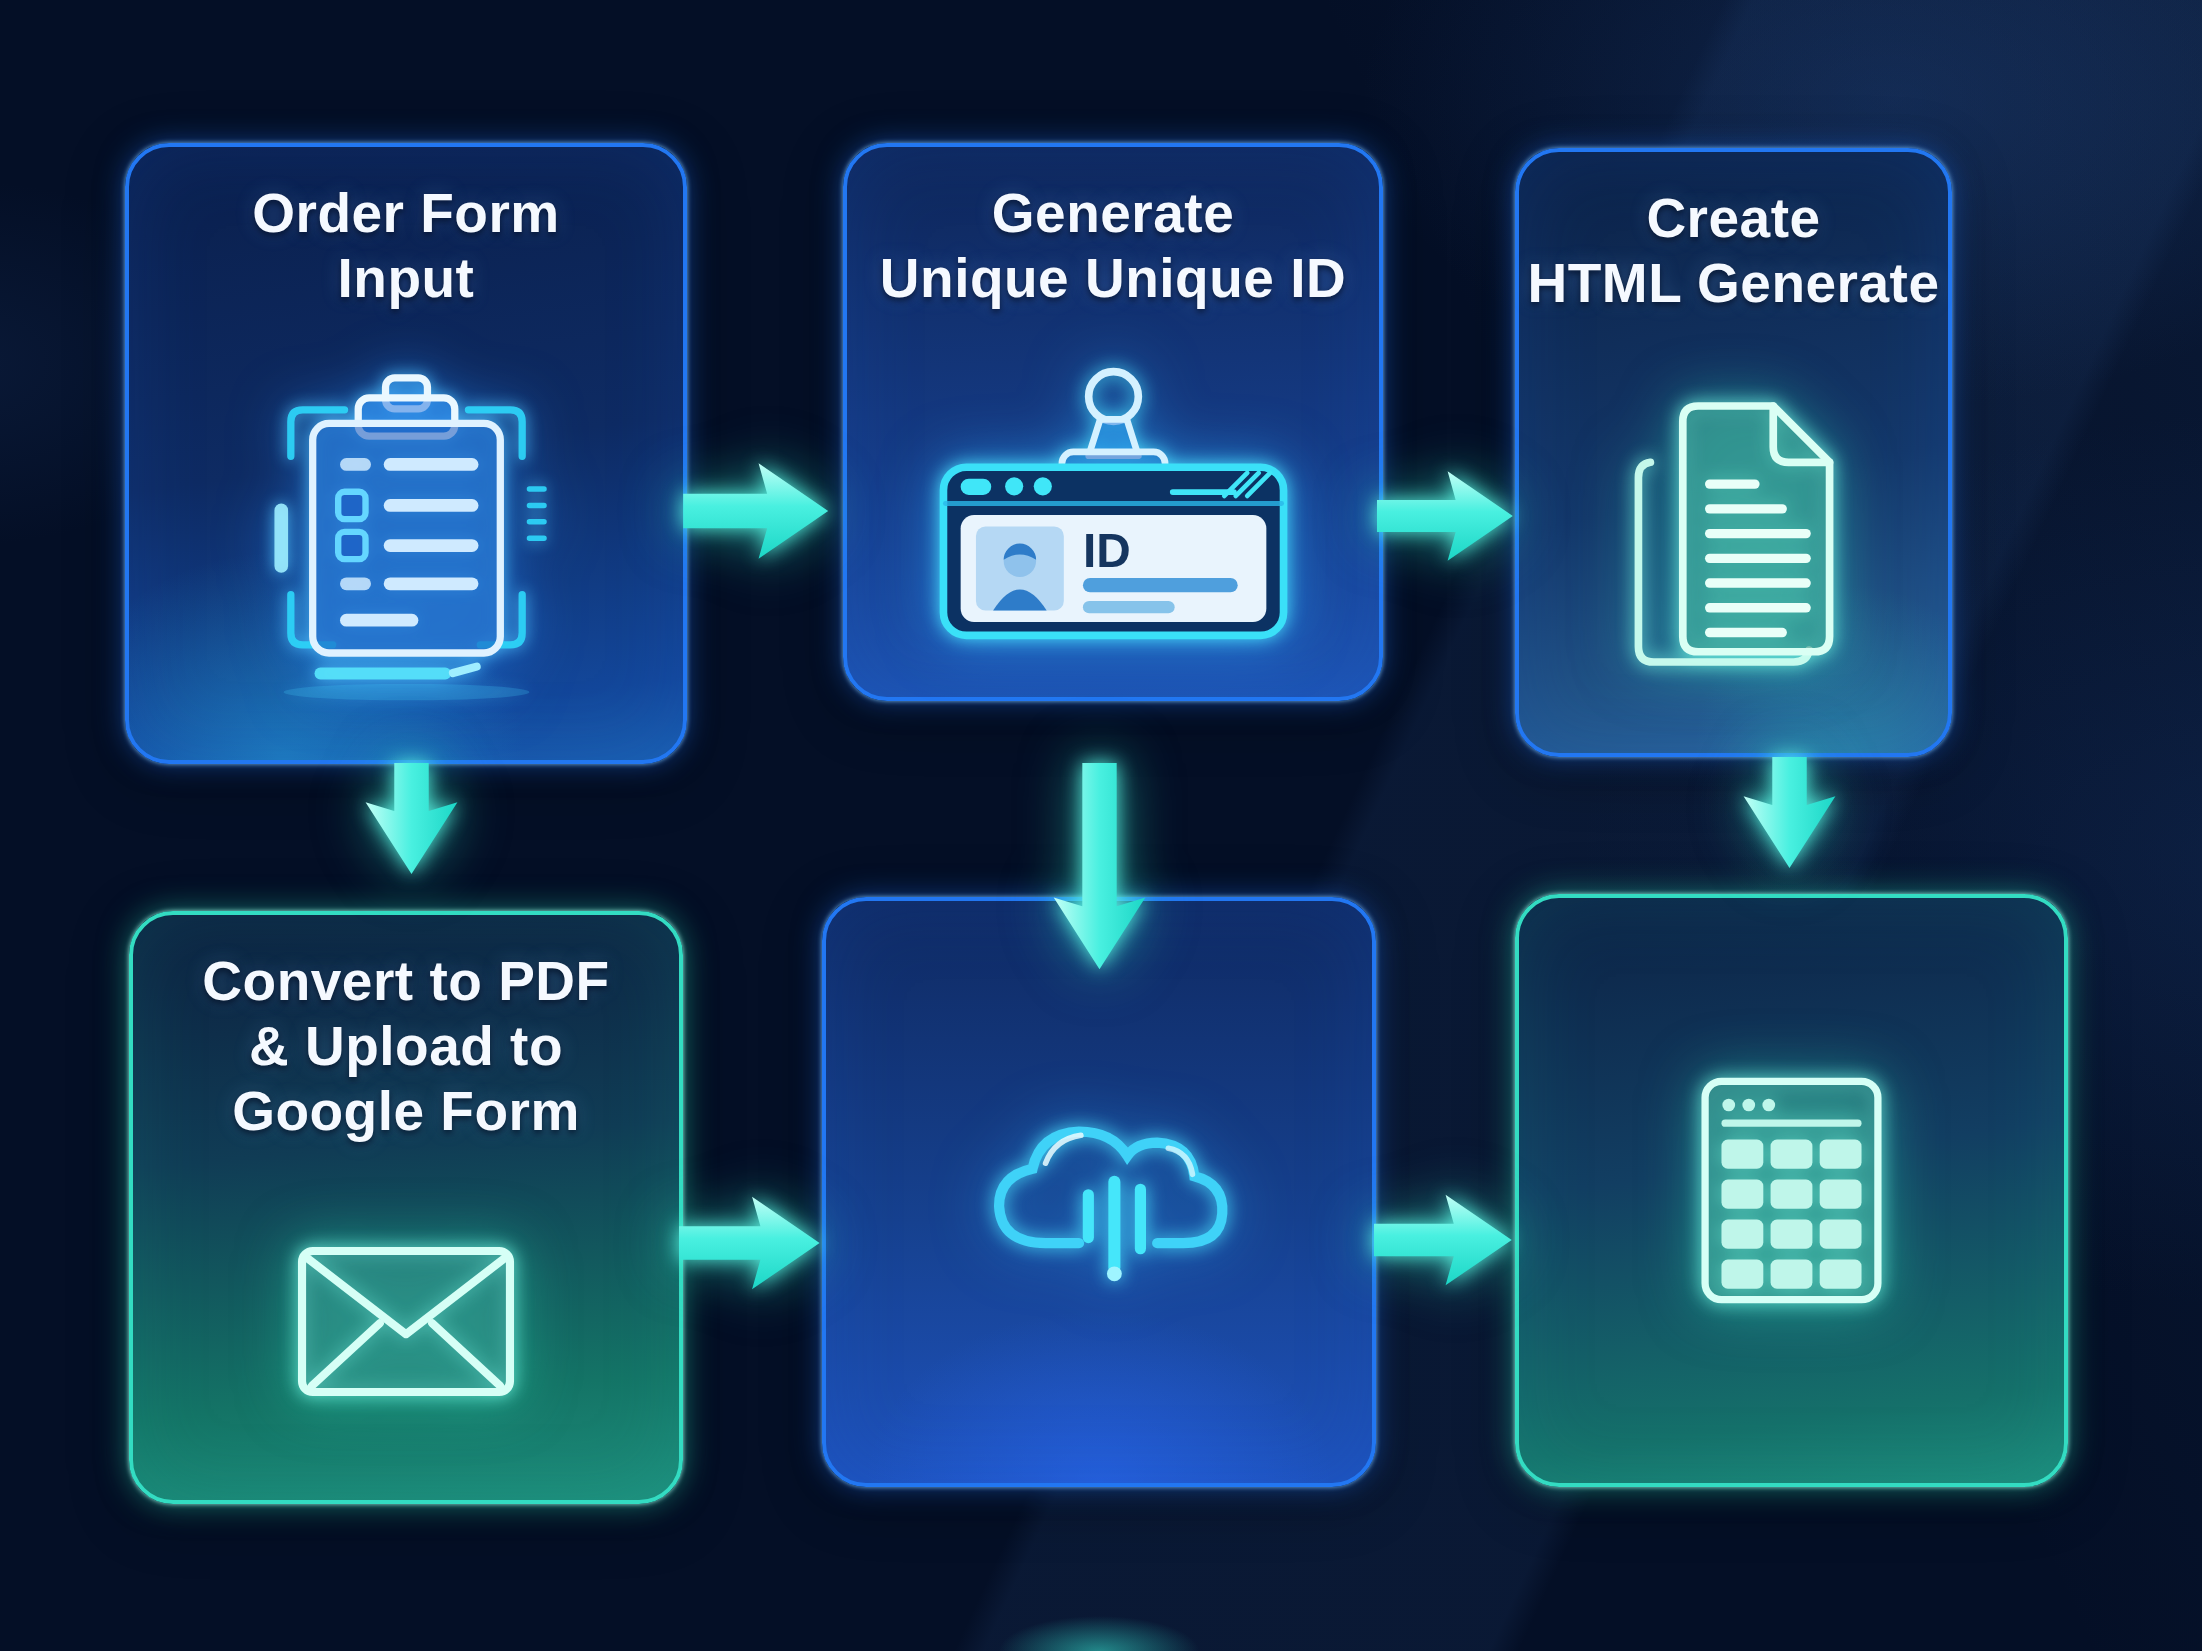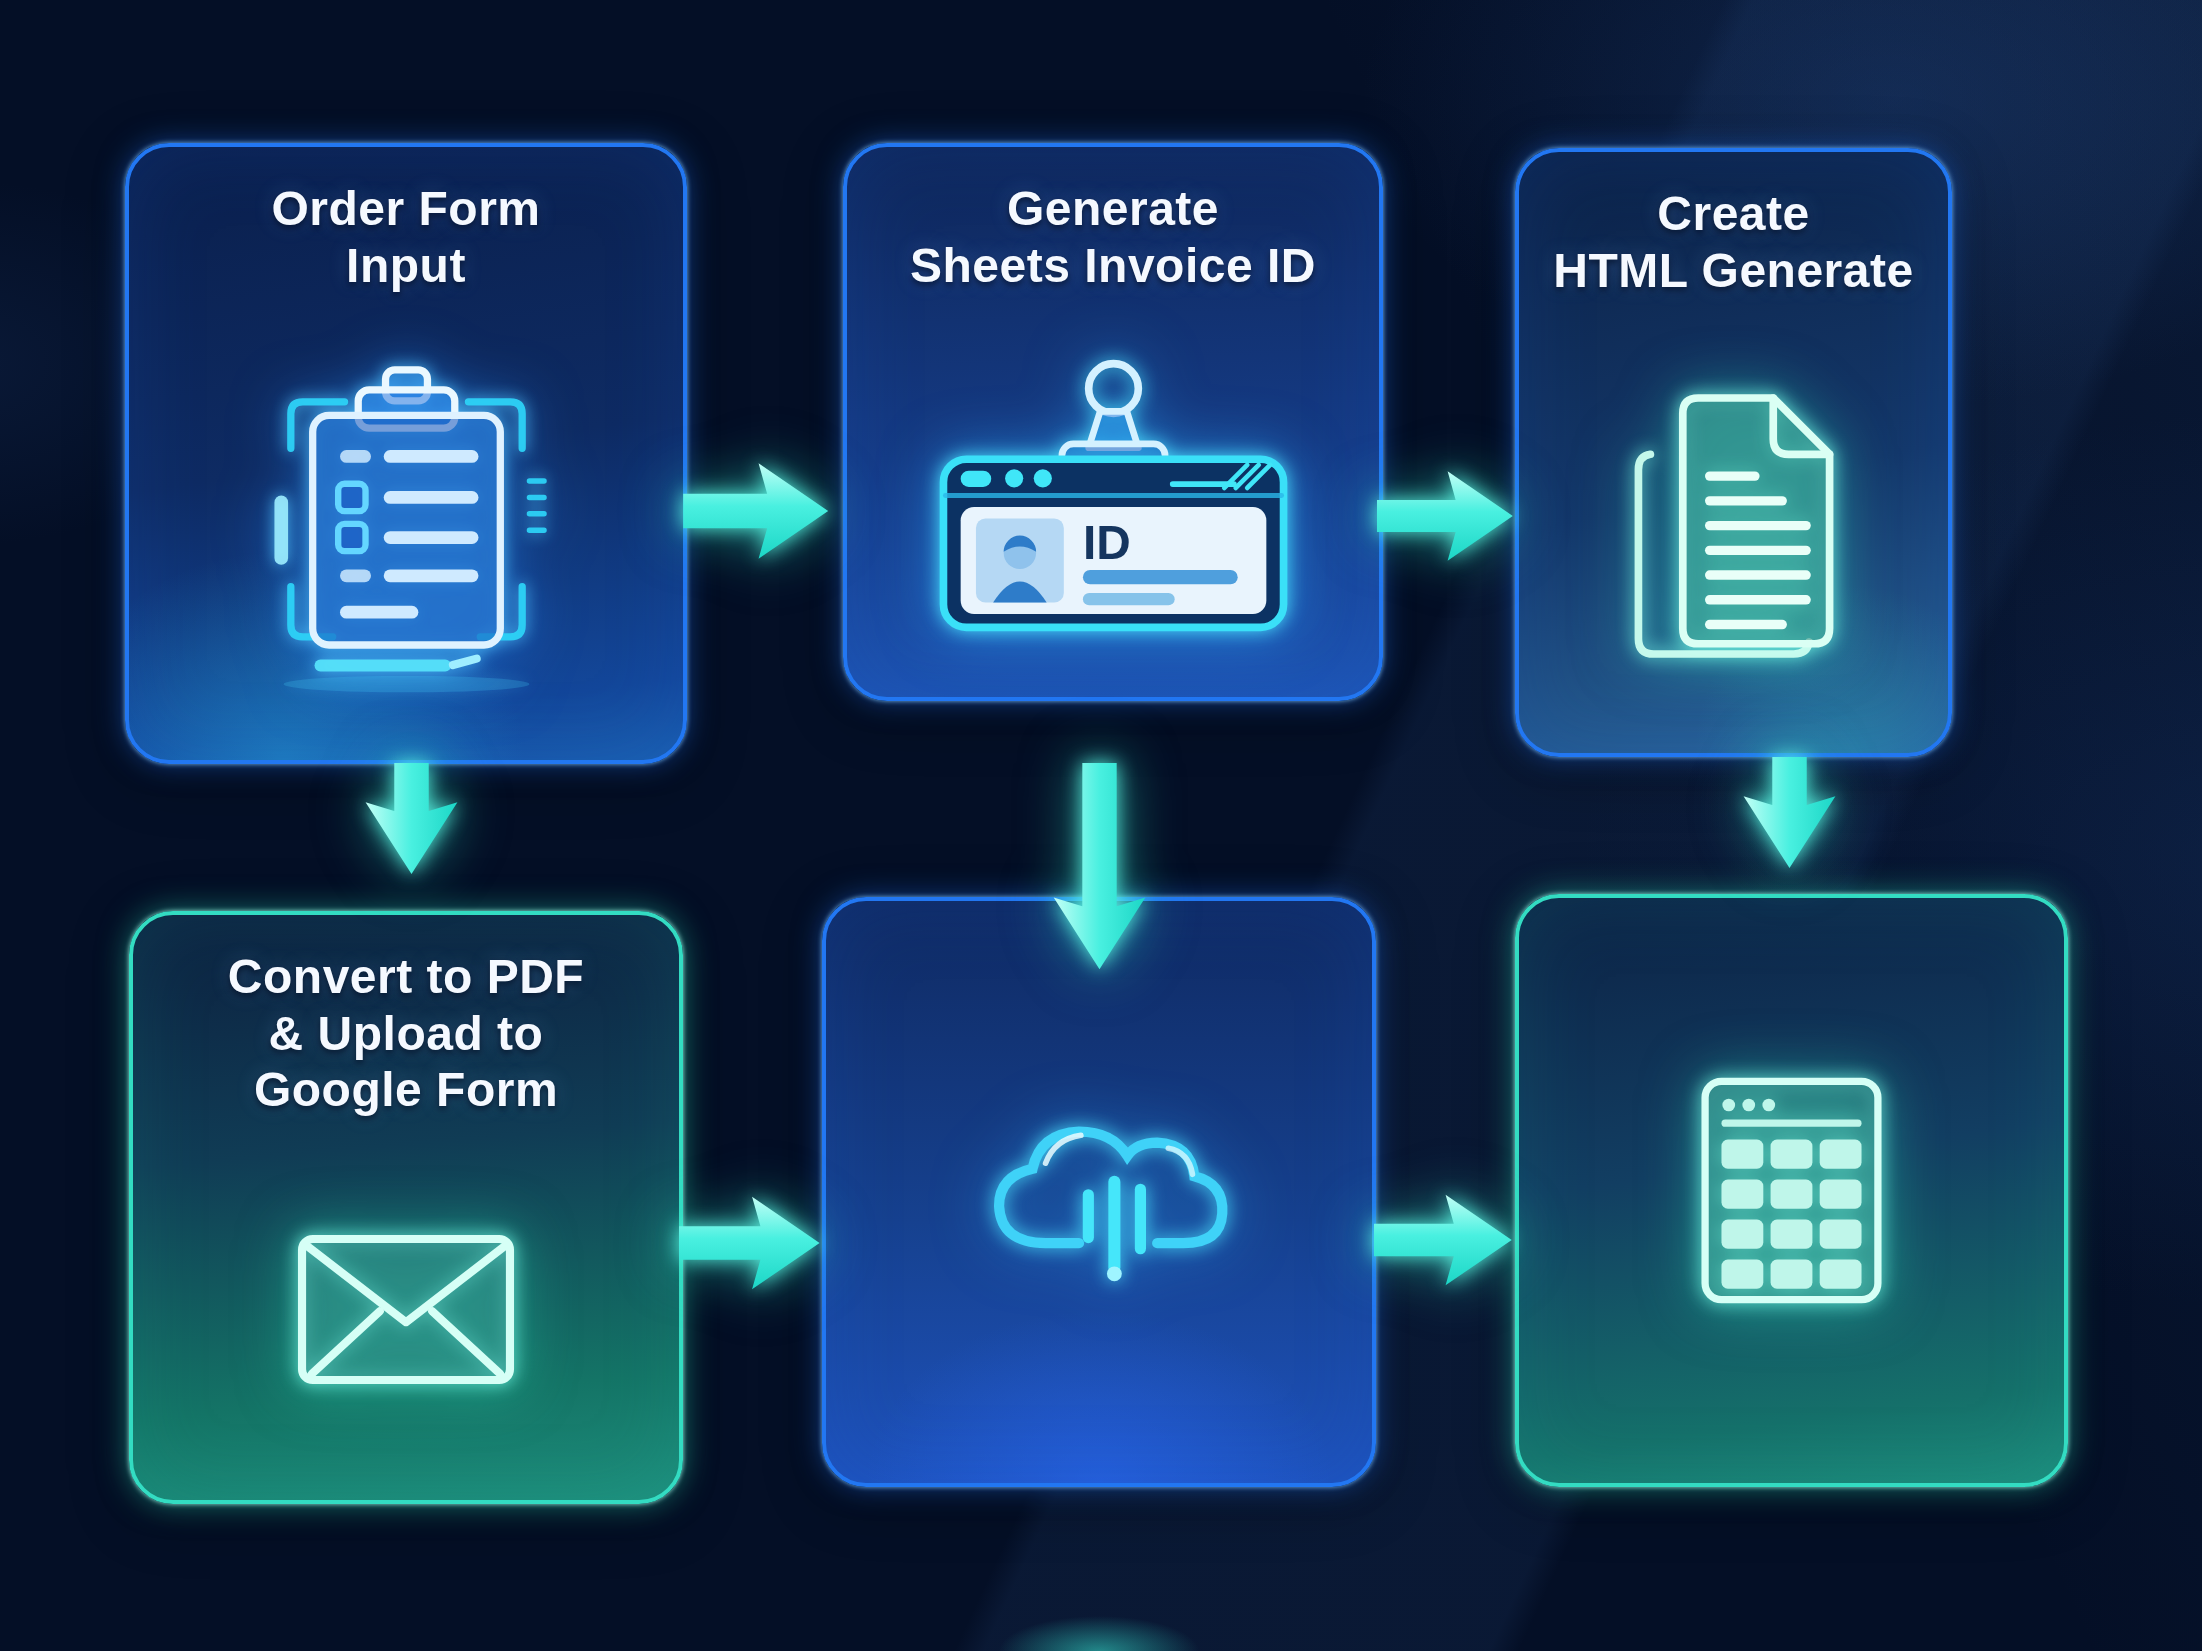--- a/index.html
+++ b/index.html
@@ -46,21 +46,21 @@
                linear-gradient(168deg,#0b2146 0%,#14386a 55%,#2b679c 100%);}
   #node-convert{left:129px;top:911px;width:554px;height:593px;
     background:linear-gradient(175deg,#0c203f 0%,#103c55 40%,#147466 80%,#1e8d7b 100%);}
   #node-cloud{left:822px;top:897px;width:554px;height:590px;
     background:radial-gradient(65% 45% at 50% 100%, rgba(45,110,255,.45), transparent 66%),
                linear-gradient(180deg,#0f2a63 0%,#16418f 55%,#1e52bc 100%);}
   #node-email{left:1515px;top:894px;width:553px;height:593px;
     background:linear-gradient(172deg,#0c2245 0%,#123e62 45%,#15706a 85%,#1d8a7a 100%);}
   .node-title{
     margin-top:34px;text-align:center;color:#f5f9ff;
-    font-size:48px;font-weight:700;line-height:1.18;letter-spacing:0.5px;
+    font-size:55px;font-weight:700;line-height:1.18;letter-spacing:0.5px;
     text-shadow:0 2.9px 6.7px rgba(2,10,30,.7),0 0 19px rgba(130,190,255,.25);
   }
   .node-title span{display:block;}
   .node-body{flex:1;display:flex;align-items:center;justify-content:center;width:100%;}
   
   .icon-blue{filter:drop-shadow(0 0 7.6px rgba(80,195,255,.95)) drop-shadow(0 0 25px rgba(40,145,255,.55));}
   .icon-cyan{filter:drop-shadow(0 0 8.6px rgba(75,225,255,.95)) drop-shadow(0 0 27px rgba(45,175,255,.55));}
   .icon-teal{filter:drop-shadow(0 0 8.6px rgba(120,255,235,.95)) drop-shadow(0 0 27px rgba(45,230,190,.55));}
   
   .arrow{
@@ -138,21 +138,21 @@
           <path d="M216 336 l26 -7" stroke="#9feeff" stroke-width="9"></path>
           <ellipse cx="165" cy="357" rx="135" ry="9" fill="rgba(70,210,250,.22)" stroke="none"></ellipse>
         </g>
       </svg>
     </div>
   </div>
 
   <div class="node blue" id="node-generate">
     <div class="node-title">
       <span>Generate</span>
-      <span>Sheets Invoice ID</span>
+      <span>Unique Unique ID</span>
     </div>
     <div class="node-body">
       <svg class="icon-cyan" width="363" height="287" viewBox="0 0 380 300">
         <g stroke-linecap="round" stroke-linejoin="round">
 
           <circle cx="190" cy="38" r="26" fill="none" stroke="#d4f1ff" stroke-width="8"></circle>
           <path d="M176 62 L204 62 L216 100 L164 100 Z" fill="rgba(25,110,215,.45)" stroke="#d4f1ff" stroke-width="7"></path>
           <rect x="136" y="96" width="108" height="36" rx="12" fill="rgba(20,90,190,.5)" stroke="#d4f1ff" stroke-width="7"></rect>
 
           <rect x="12" y="112" width="356" height="176" rx="24" fill="#0c3263" stroke="#3ae0f8" stroke-width="8"></rect>

